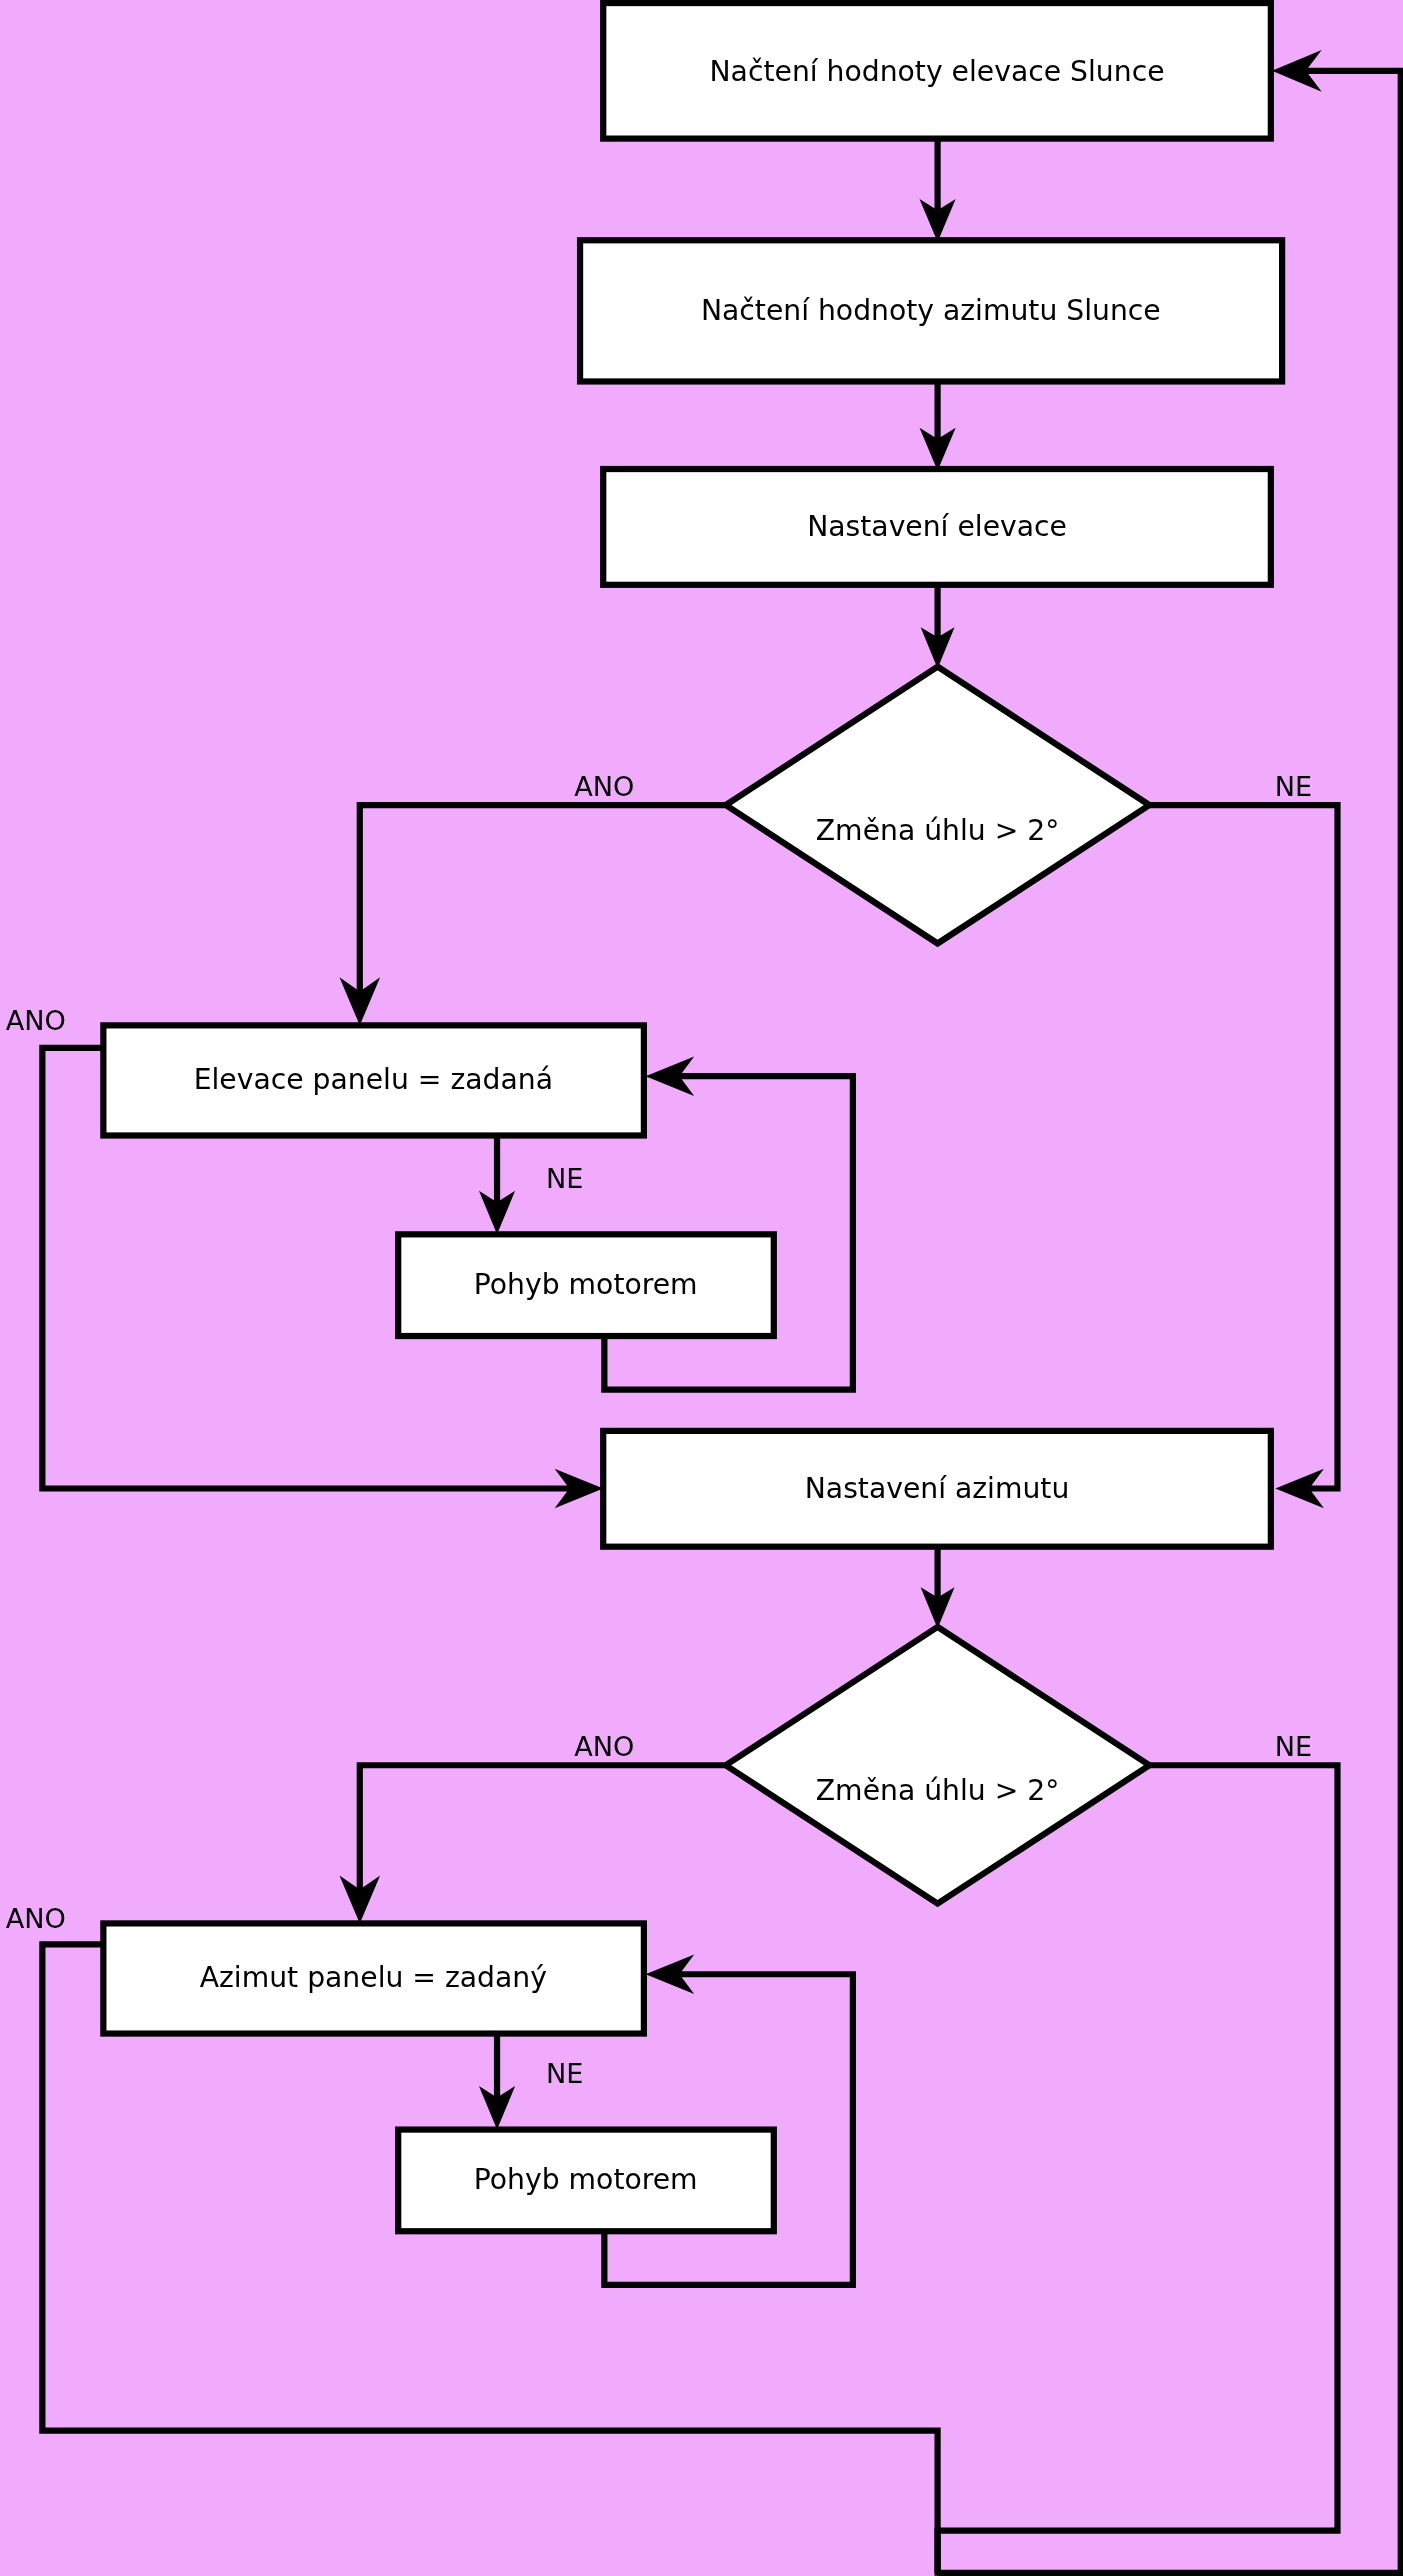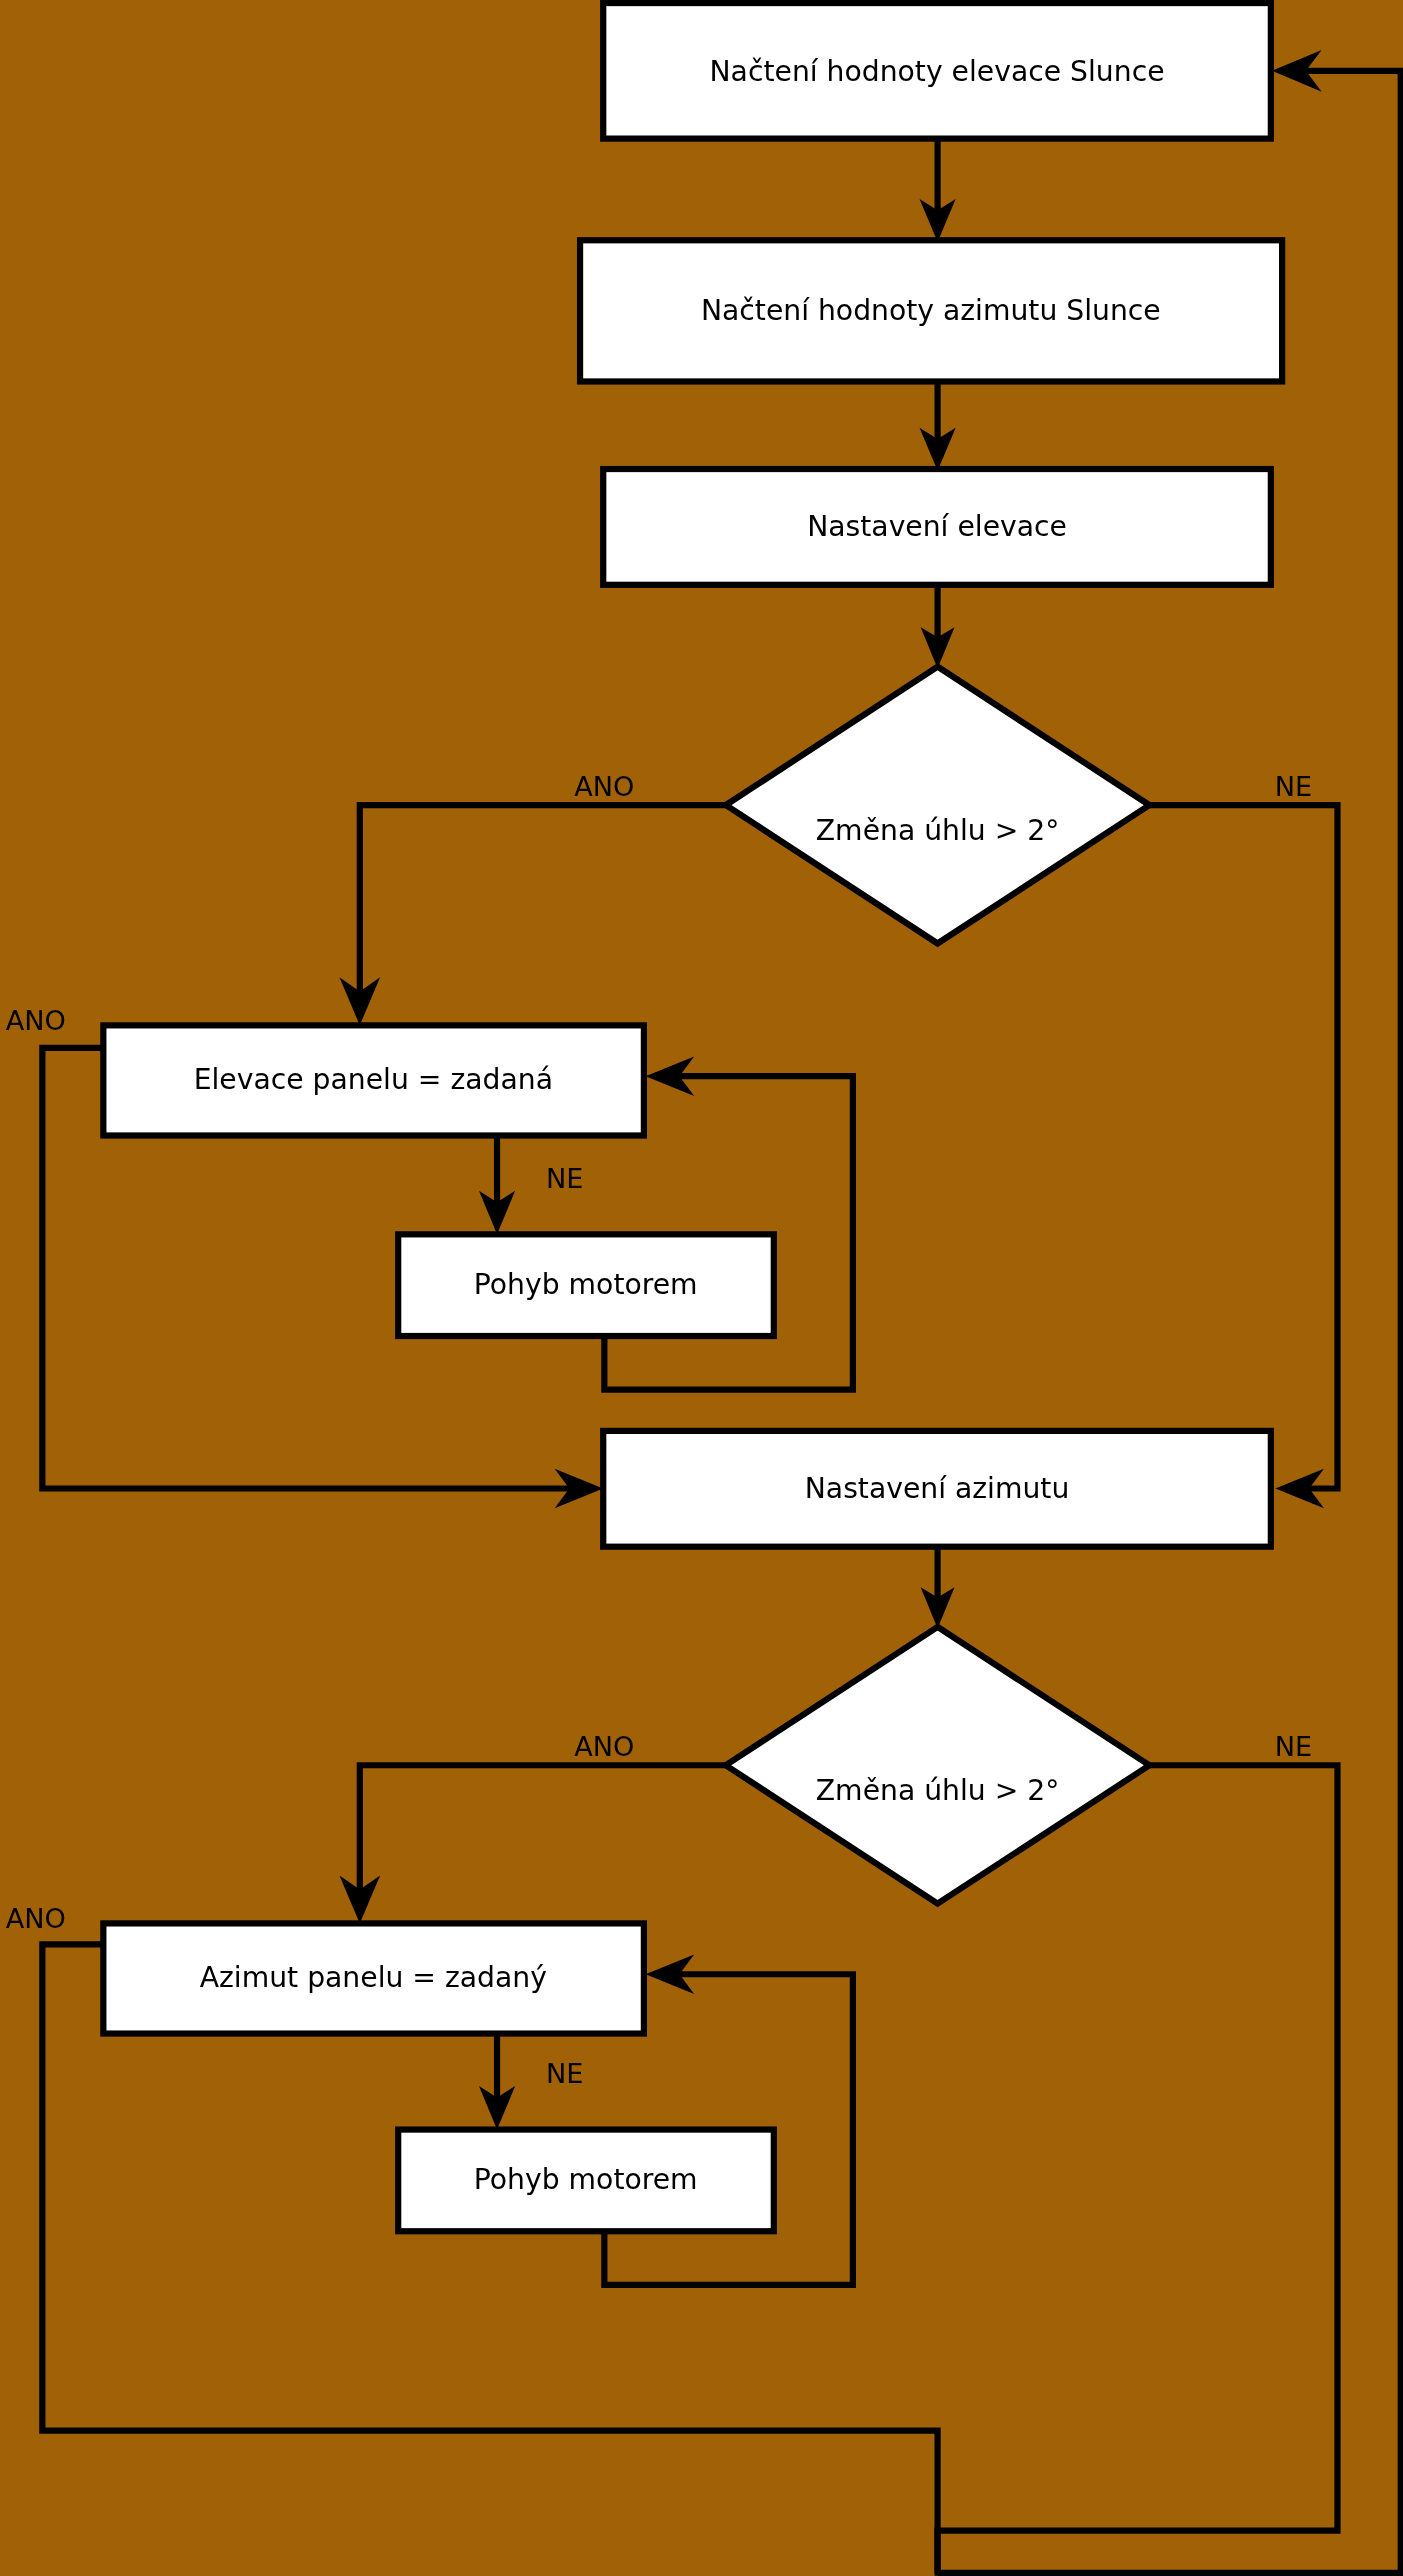--- a/index.html
+++ b/index.html
@@ -1,17 +1,17 @@
 <!DOCTYPE html>
 <html style="font-size:9px"><head>
 <meta charset="utf-8">
 <style>
   html,body{margin:0;padding:0;background:#ffffff;}
   body{font-family:"DejaVu Sans","Liberation Sans",sans-serif;}
-  #stage{position:relative;width:1403px;height:2576px;background:#a16207;overflow:hidden;}
+  #stage{position:relative;width:1403px;height:2576px;background:#f0abfc;overflow:hidden;}
   svg{display:block;width:1403px;height:2576px;}
   .node-rect{fill:#ffffff;stroke:#000000;stroke-width:11;}
   .node-diamond{fill:#ffffff;stroke:#000000;stroke-width:11;}
   .flow-line{stroke:#000000;stroke-width:11;fill:none;stroke-linecap:butt;stroke-linejoin:miter;}
   .arrow-head{fill:#000000;stroke:none;}
   .node-label{font-family:"DejaVu Sans","Liberation Sans",sans-serif;font-size:50px;fill:#000000;text-anchor:middle;dominant-baseline:middle;}
   .edge-label{font-family:"DejaVu Sans","Liberation Sans",sans-serif;font-size:48px;fill:#000000;text-anchor:middle;dominant-baseline:middle;}
   .edge-label-left{text-anchor:start;}
 </style>
 </head>

